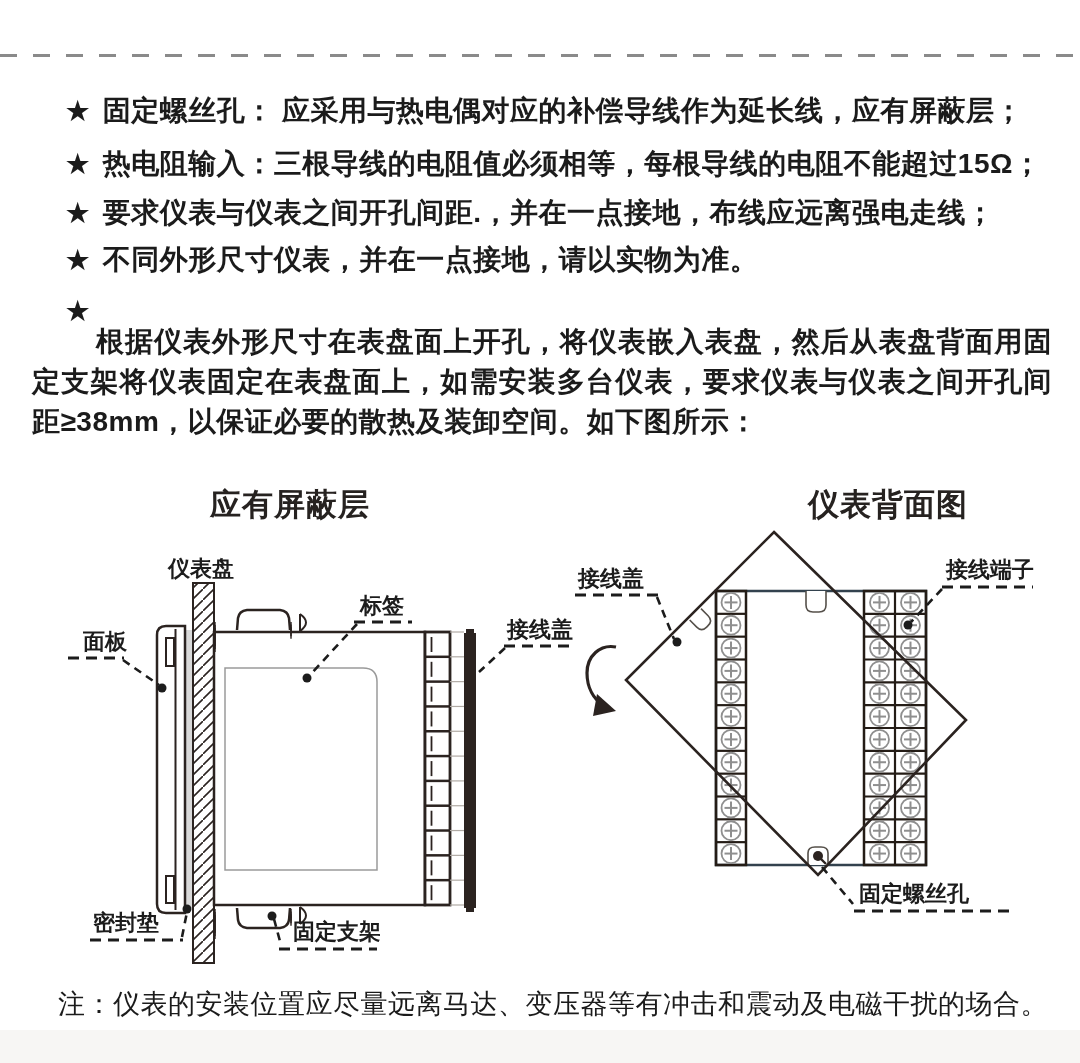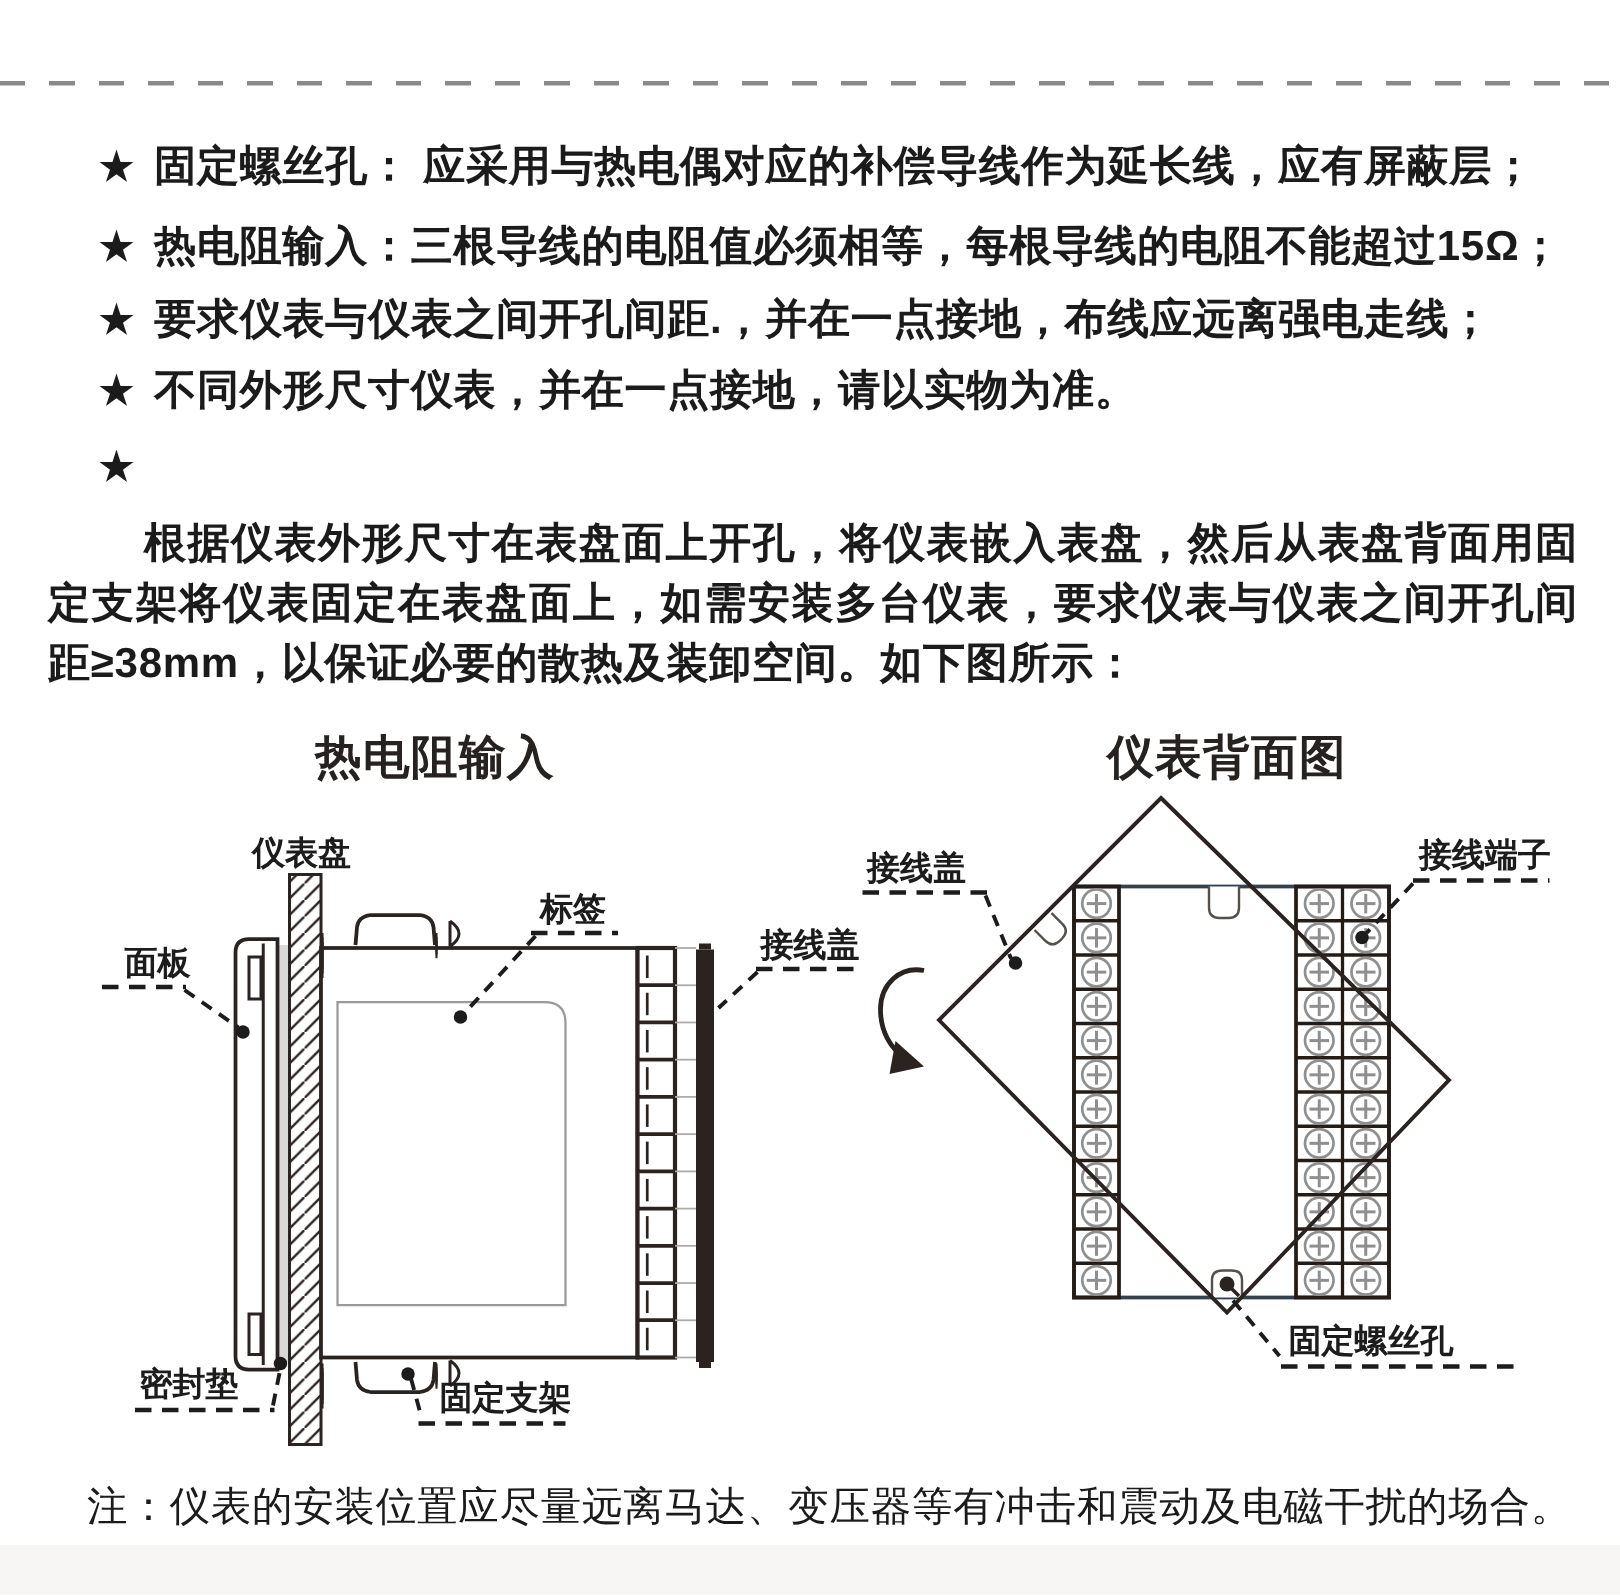--- a/index.html
+++ b/index.html
@@ -5,26 +5,26 @@
   html,body{margin:0;padding:0;}
   body{width:1080px;height:1063px;background:#ffffff;position:relative;overflow:hidden;
        font-family:"Liberation Sans",sans-serif;color:#1b1b1b;}
   .divider{position:absolute;top:54px;left:0;width:1080px;height:3px;
        background:repeating-linear-gradient(90deg,#8a8a8a 0 17px,transparent 17px 33px);}
   .bullet{position:absolute;left:66px;display:flex;gap:13px;font-size:28px;font-weight:700;
        letter-spacing:0.5px;white-space:nowrap;}
   .b1{top:94px}.b2{top:147px}.b3{top:196px}.b4{top:243px}.b5{top:294px}
   .star{font-size:26px;line-height:34px;}
   .btxt{line-height:34px;}
-  .para{position:absolute;left:32px;top:342px;width:1020px;font-size:28px;font-weight:700;
+  .para{position:absolute;left:32px;top:322px;width:1020px;font-size:28px;font-weight:700;
        line-height:40px;text-indent:64px;text-align:justify;letter-spacing:0.5px;}
   .dtitle{position:absolute;font-family:"Liberation Serif",serif;font-weight:700;font-size:31px;
        width:300px;text-align:center;color:#262220;letter-spacing:1px;}
   .t-side{left:140px;top:484px;}
-  .t-back{left:668px;top:484px;}
+  .t-back{left:668px;top:484px;text-align:right;}
   .note{position:absolute;left:58px;top:986px;font-size:27px;font-weight:400;letter-spacing:0.5px;white-space:nowrap;}
   .footband{position:absolute;left:0;top:1030px;width:1080px;height:33px;background:#f7f6f4;}
   svg{position:absolute;overflow:visible;}
   .svg-side{left:60px;top:545px;}
   .svg-back{left:570px;top:520px;}
   svg text{font-family:"Liberation Sans",sans-serif;font-weight:700;font-size:22px;fill:#1c1c1c;}
   .ln{stroke:#2b2320;fill:none;}
   .lead{stroke:#1c1c1c;stroke-width:2.6;stroke-dasharray:8 6;fill:none;}
   .ul{stroke:#1c1c1c;stroke-width:3;stroke-dasharray:11 7;fill:none;}
   .thin{stroke:#55504a;fill:#ffffff;stroke-width:1.6;}
@@ -49,21 +49,21 @@
 <div class="bullet b4">
   <span class="star">★</span>
   <span class="btxt">不同外形尺寸仪表，并在一点接地，请以实物为准。</span>
 </div>
 <div class="bullet b5">
   <span class="star">★</span>
 </div>
 
 <div class="para">根据仪表外形尺寸在表盘面上开孔，将仪表嵌入表盘，然后从表盘背面用固定支架将仪表固定在表盘面上，如需安装多台仪表，要求仪表与仪表之间开孔间距≥38mm，以保证必要的散热及装卸空间。如下图所示：</div>
 
-<div class="dtitle t-side">热电阻输入</div>
+<div class="dtitle t-side">应有屏蔽层</div>
 <div class="dtitle t-back">仪表背面图</div>
 
 <svg class="svg-side" width="520" height="430" viewBox="0 0 520 430">
   <defs>
     <pattern id="hatch" width="11" height="11" patternUnits="userSpaceOnUse">
       <line x1="0" y1="11" x2="11" y2="0" stroke="#2b2320" stroke-width="1.6"></line>
     </pattern>
   </defs>
 
   <rect x="125" y="85" width="8" height="278" fill="#d9d9d9"></rect>

